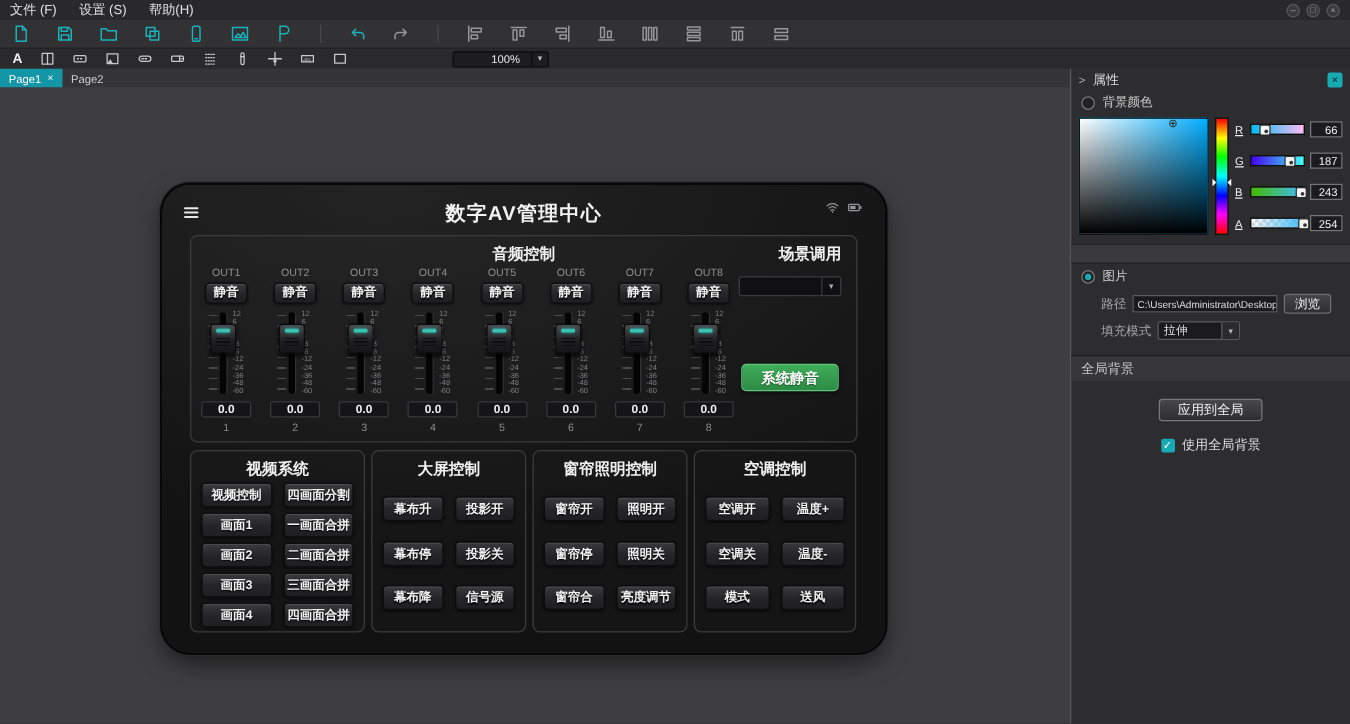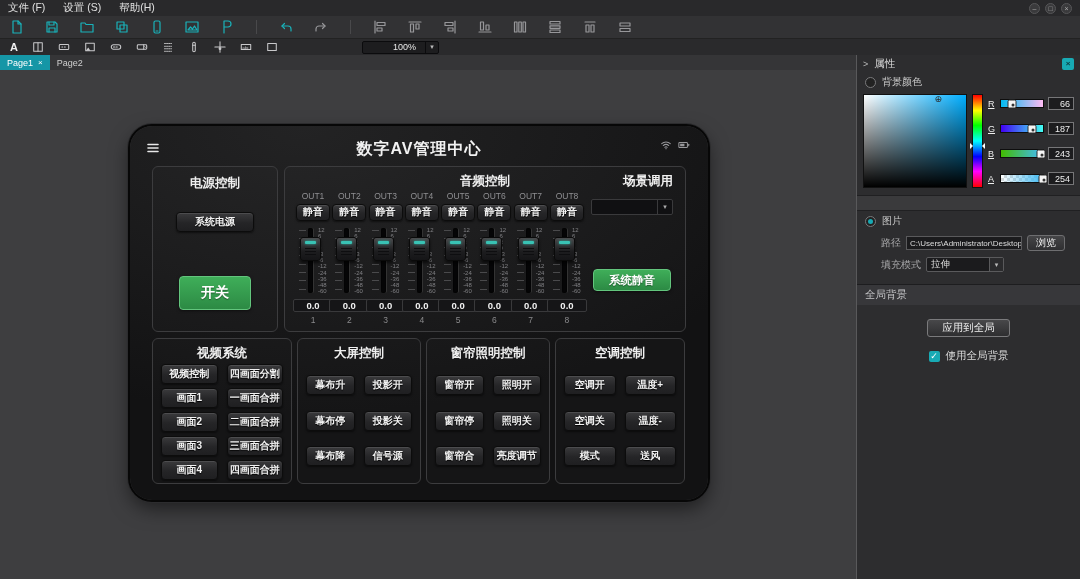--- a/index.html
+++ b/index.html
@@ -30,21 +30,21 @@
   
   .main{display:flex;height:524px;}
   .left{flex:1;display:flex;flex-direction:column;min-width:0;}
   .tabbar{height:15px;background:#353537;display:flex;align-items:stretch;}
   .tab{display:flex;align-items:center;gap:5px;padding:0 7px;font-size:9px;color:#cfcfcf;}
   .tab.active{background:#1596a6;color:#fff;}
   .tab .x{font-size:8px;}
   .canvas{flex:1;position:relative;background:#3e3e40;}
 
   
-  .device{position:absolute;left:130px;top:56px;width:578px;height:374px;border-radius:22px;
+  .device{position:absolute;left:130px;top:78px;width:578px;height:374px;border-radius:22px;
     background:radial-gradient(130% 110% at 30% 0%,#232324,#121213 70%);
     box-shadow:0 0 0 2px #070707,0 0 0 3px #2c2c2e,0 8px 20px rgba(0,0,0,.55);
     padding:10px 22px 12px;}
   .dev-header{position:relative;height:28px;}
   .burger{position:absolute;left:-6px;top:5px;color:#e8e8e8;}
   .dev-title{text-align:center;font-size:16px;font-weight:bold;color:#f2f2f2;letter-spacing:1px;padding-top:3px;}
   .dev-status{position:absolute;right:-4px;top:1px;display:flex;gap:6px;color:#97979a;}
   .dev-status svg{width:12px;height:12px;}
   .box{border:1px solid #3c3c3e;border-radius:6px;background:rgba(255,255,255,0.015);}
   .row1{display:flex;gap:6px;height:166px;margin-top:2px;}
@@ -112,21 +112,21 @@
   .sl-b{background:linear-gradient(to right,#42bb00,#42bbff);}
   .sl-a{background:linear-gradient(to right,rgba(66,187,243,0),rgba(66,187,243,1)),repeating-conic-gradient(#d8d8d8 0 25%,#fff 0 50%);background-size:auto,6px 6px;}
   .sl-handle{position:absolute;top:50%;width:9px;height:9px;background:#f5f5f5;border:1px solid #2c2c2c;border-radius:2px;transform:translate(-50%,-50%);}
   .sl-handle::after{content:'';position:absolute;left:3px;top:3px;width:3px;height:3px;border-radius:50%;background:#333;}
   .sl-val{width:26px;height:13px;background:#1c1c1e;border:1px solid #767678;font-size:9px;color:#eee;display:flex;align-items:center;justify-content:flex-end;padding-right:3px;flex:none;}
   .blank-strip{height:16px;background:#3a3a3c;border-top:1px solid #202022;border-bottom:1px solid #202022;margin-top:3px;}
   .form-row{display:flex;align-items:center;gap:5px;padding:4px 4px 2px 24px;}
   .form-label{color:#a8a8aa;font-size:10px;flex:none;}
   .path-input{width:116px;height:14px;background:#1b1b1d;border:1px solid #5a5a5c;color:#ddd;font-size:8px;padding:0 3px;line-height:13px;white-space:nowrap;overflow:hidden;}
   .browse-btn{height:16px;padding:0 8px;background:linear-gradient(#454547,#2f2f31);border:1px solid #6e6e70;border-radius:3px;color:#eee;font-size:10px;display:flex;align-items:center;}
-  .dd{width:78px;height:15px;background:#1b1b1d;border:1px solid #5a5a5c;display:flex;align-items:center;border-radius:2px;}
+  .dd{width:66px;height:15px;background:#1b1b1d;border:1px solid #5a5a5c;display:flex;align-items:center;border-radius:2px;}
   .dd-val{flex:1;font-size:9.5px;color:#ddd;padding-left:4px;}
   .dd-arrow{width:14px;height:100%;border-left:1px solid #5a5a5c;background:#2b2b2d;color:#bbb;font-size:7px;display:flex;align-items:center;justify-content:center;}
   .global-header{margin-top:10px;background:#37373a;border-top:1px solid #1d1d1f;padding:3px 8px;color:#c5c5c7;font-size:10.5px;}
   .apply-btn{margin:14px auto 0;height:18px;padding:0 14px;background:linear-gradient(#48484a,#2e2e30);border:1px solid #7a7a7c;border-radius:3px;color:#f0f0f0;font-size:10.5px;display:block;}
   .use-row{display:flex;align-items:center;justify-content:center;gap:6px;margin-top:12px;}
   .checkbox{width:11px;height:11px;background:#18aab4;border-radius:2px;color:#fff;font-size:9px;line-height:11px;text-align:center;}
   .checkbox::after{content:'✓';}
   .use-label{color:#ddd;font-size:10.5px;}
 </style>
 </head>
@@ -360,25 +360,20 @@
                   </svg></span>
                 <span><svg viewBox="0 0 14 14" width="14" height="14" fill="none" stroke="currentColor" stroke-width="1.2" stroke-linecap="round" stroke-linejoin="round">
                     <rect x="1" y="4" width="10" height="6" rx="1"></rect>
                     <path d="M12.5 6v2"></path>
                     <rect x="2.5" y="5.5" width="5" height="3" fill="currentColor" stroke="none"></rect>
                   </svg></span>
               </div>
           </div>
 
           <div class="row1">
-            <div class="box power">
-              <div class="box-title">电源控制</div>
-              <button class="dark-btn sys-btn">系统电源</button>
-              <button class="green-btn switch-btn">开关</button>
-            </div>
 
             <div class="box audio">
               <div class="box-title audio-title">音频控制</div>
               <div class="scene-title">场景调用</div>
               <div class="channels" id="channels">
                   <div class="chan">
                     <div class="chan-name">OUT1</div>
                     <button class="dark-btn mute-btn">静音</button>
                     <div class="fader">
                       <div class="ticks-l"></div>

